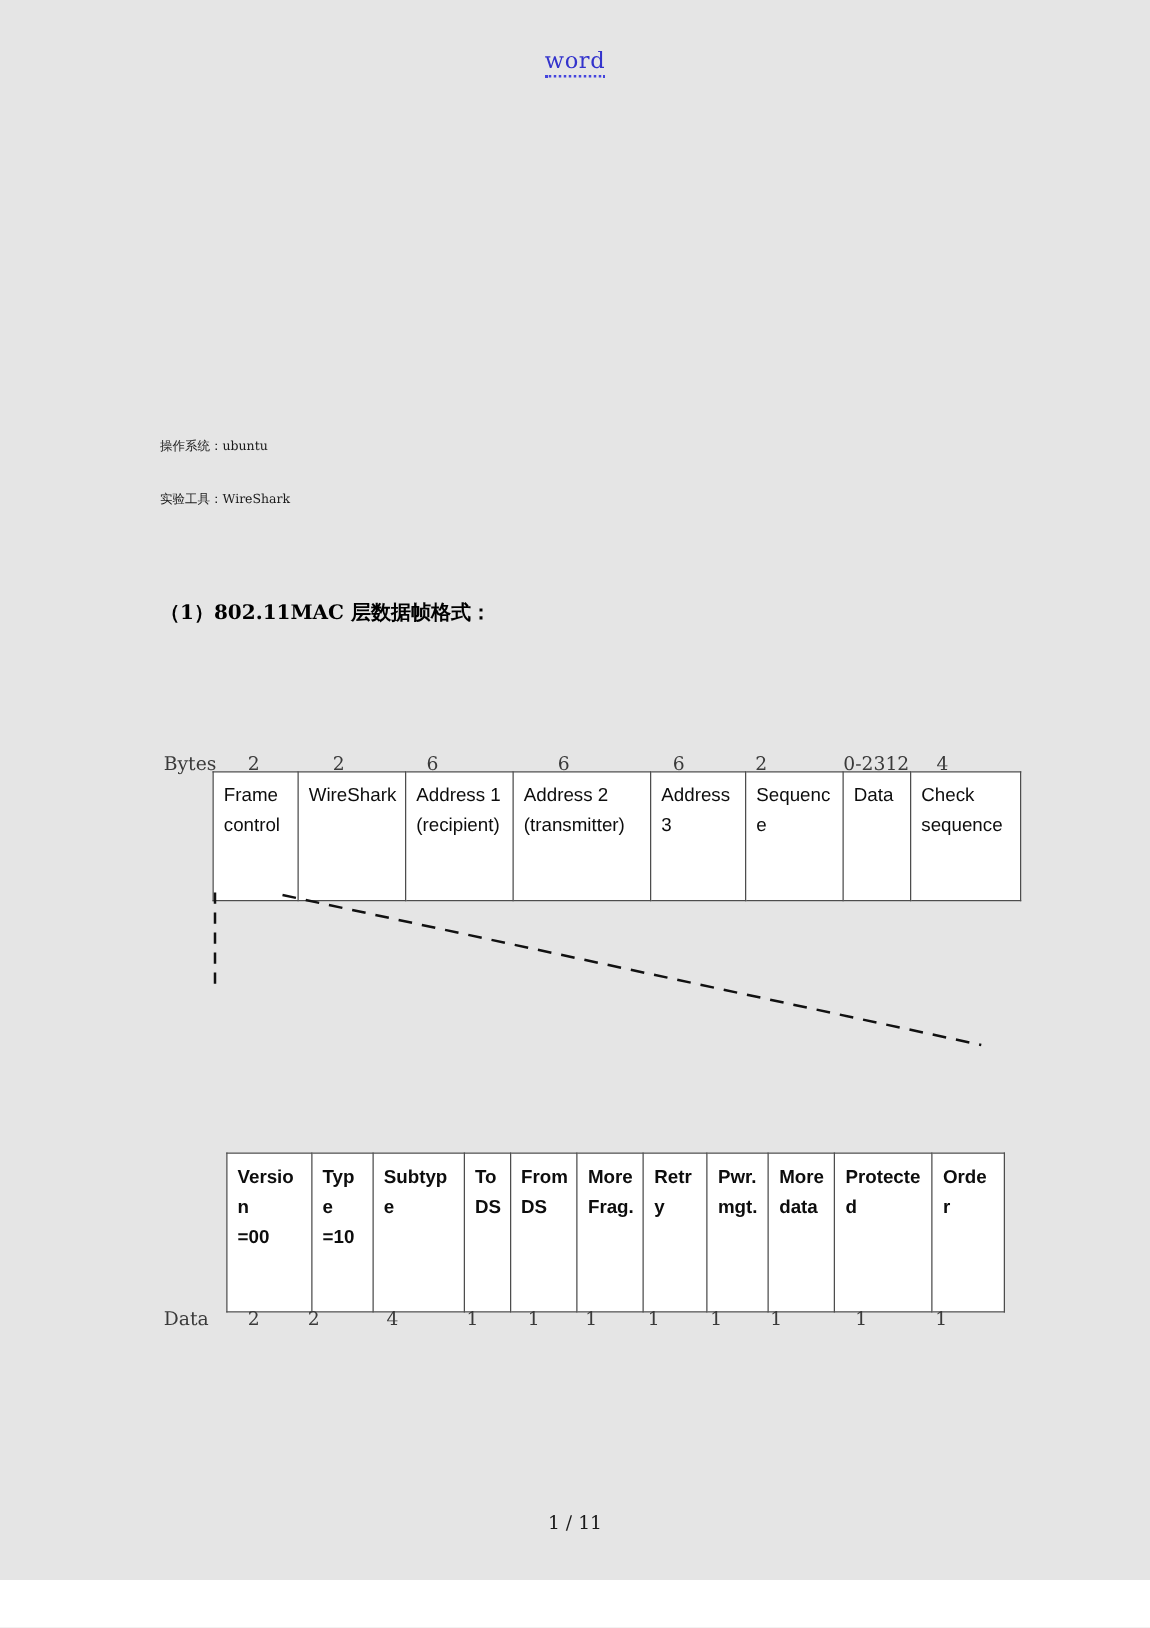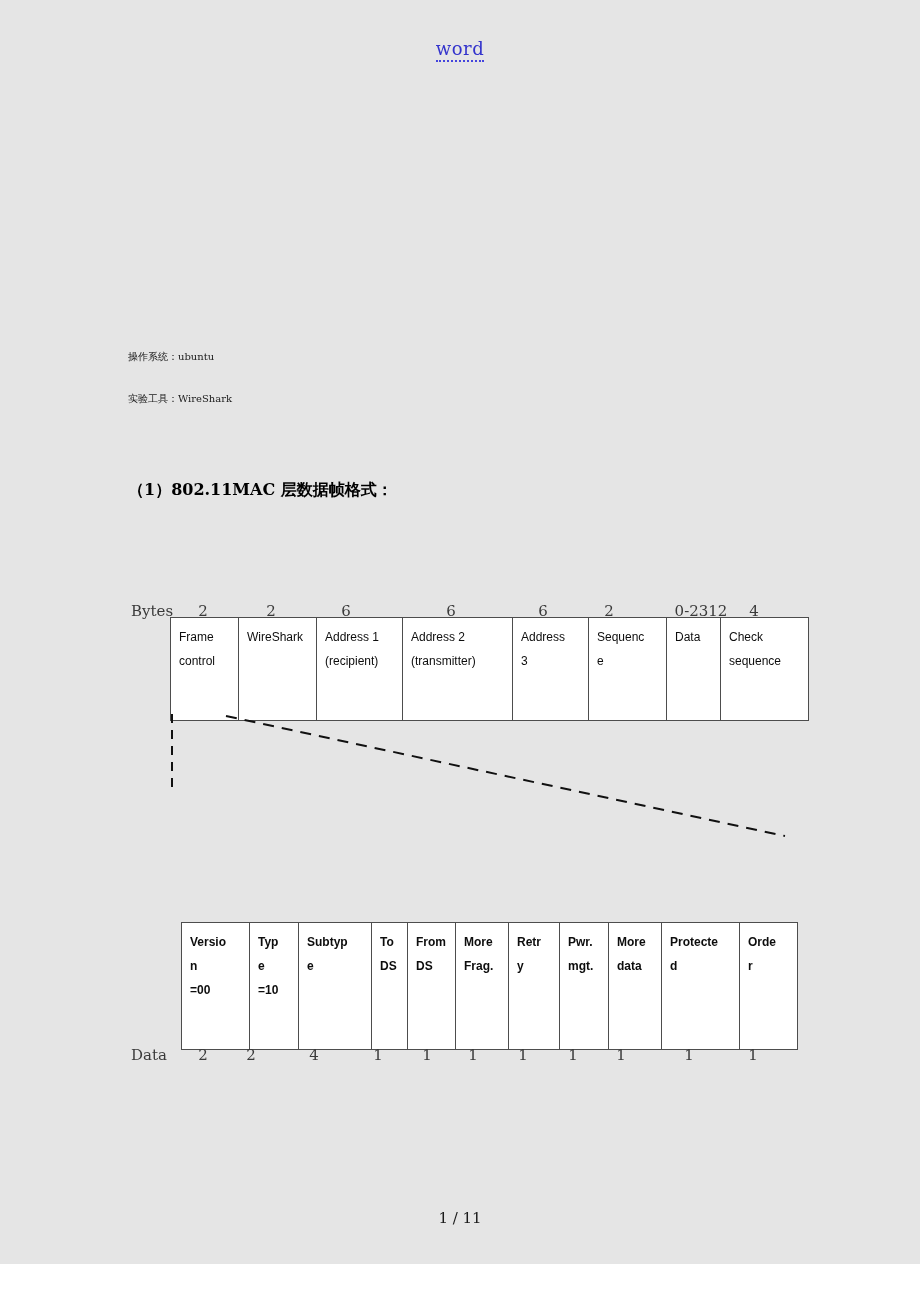--- a/index.html
+++ b/index.html
@@ -88,21 +88,21 @@
     position: absolute;
     border-collapse: collapse;
     table-layout: fixed;
     background: #ffffff;
   }
   .frame-table td {
     border: 1px solid #4d4d4d;
     vertical-align: top;
     padding: 7px 7px 7px 8px;
     font-family: "Liberation Sans", sans-serif;
-    font-size: 12px;
+    font-size: 15px;
     line-height: 24px;
     color: #0d0d0d;
     word-wrap: break-word;
     overflow-wrap: break-word;
   }
   #mac-frame-table { left: 170px; top: 617px; }
   #mac-frame-table td { height: 88px; }
   #frame-control-table { left: 181px; top: 922px; font-weight: bold; }
   #frame-control-table td { height: 112px; }
 

